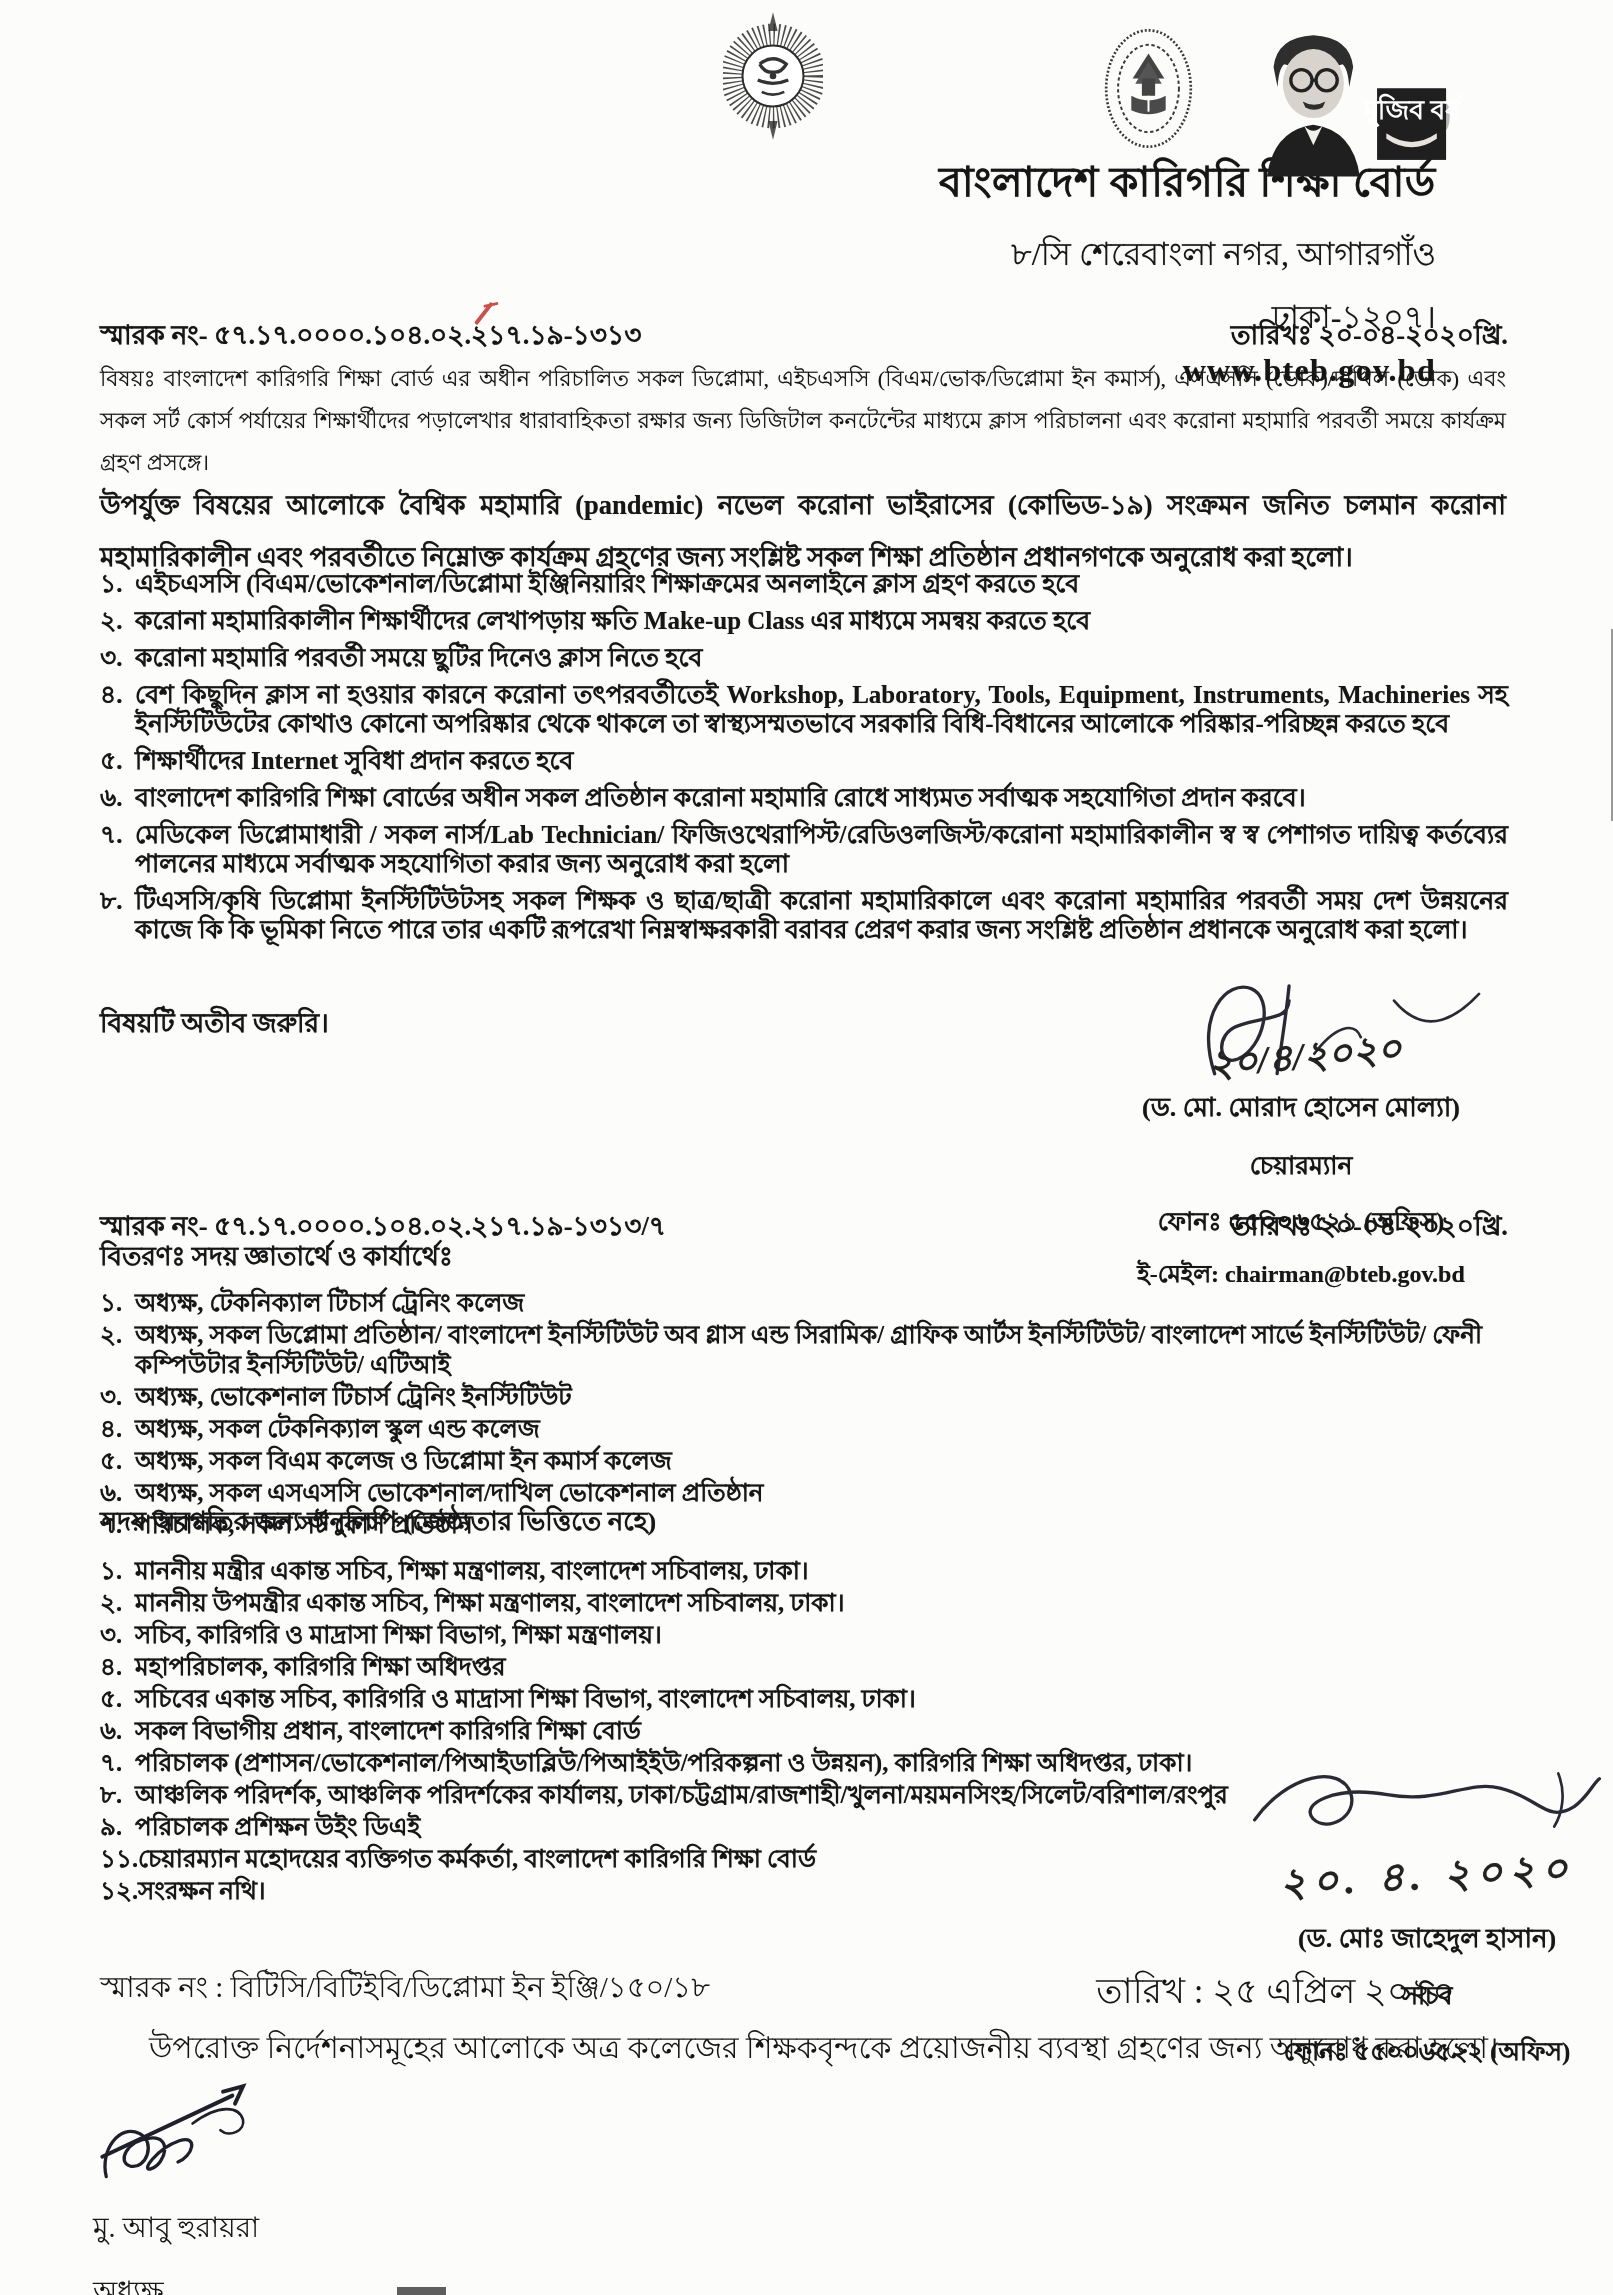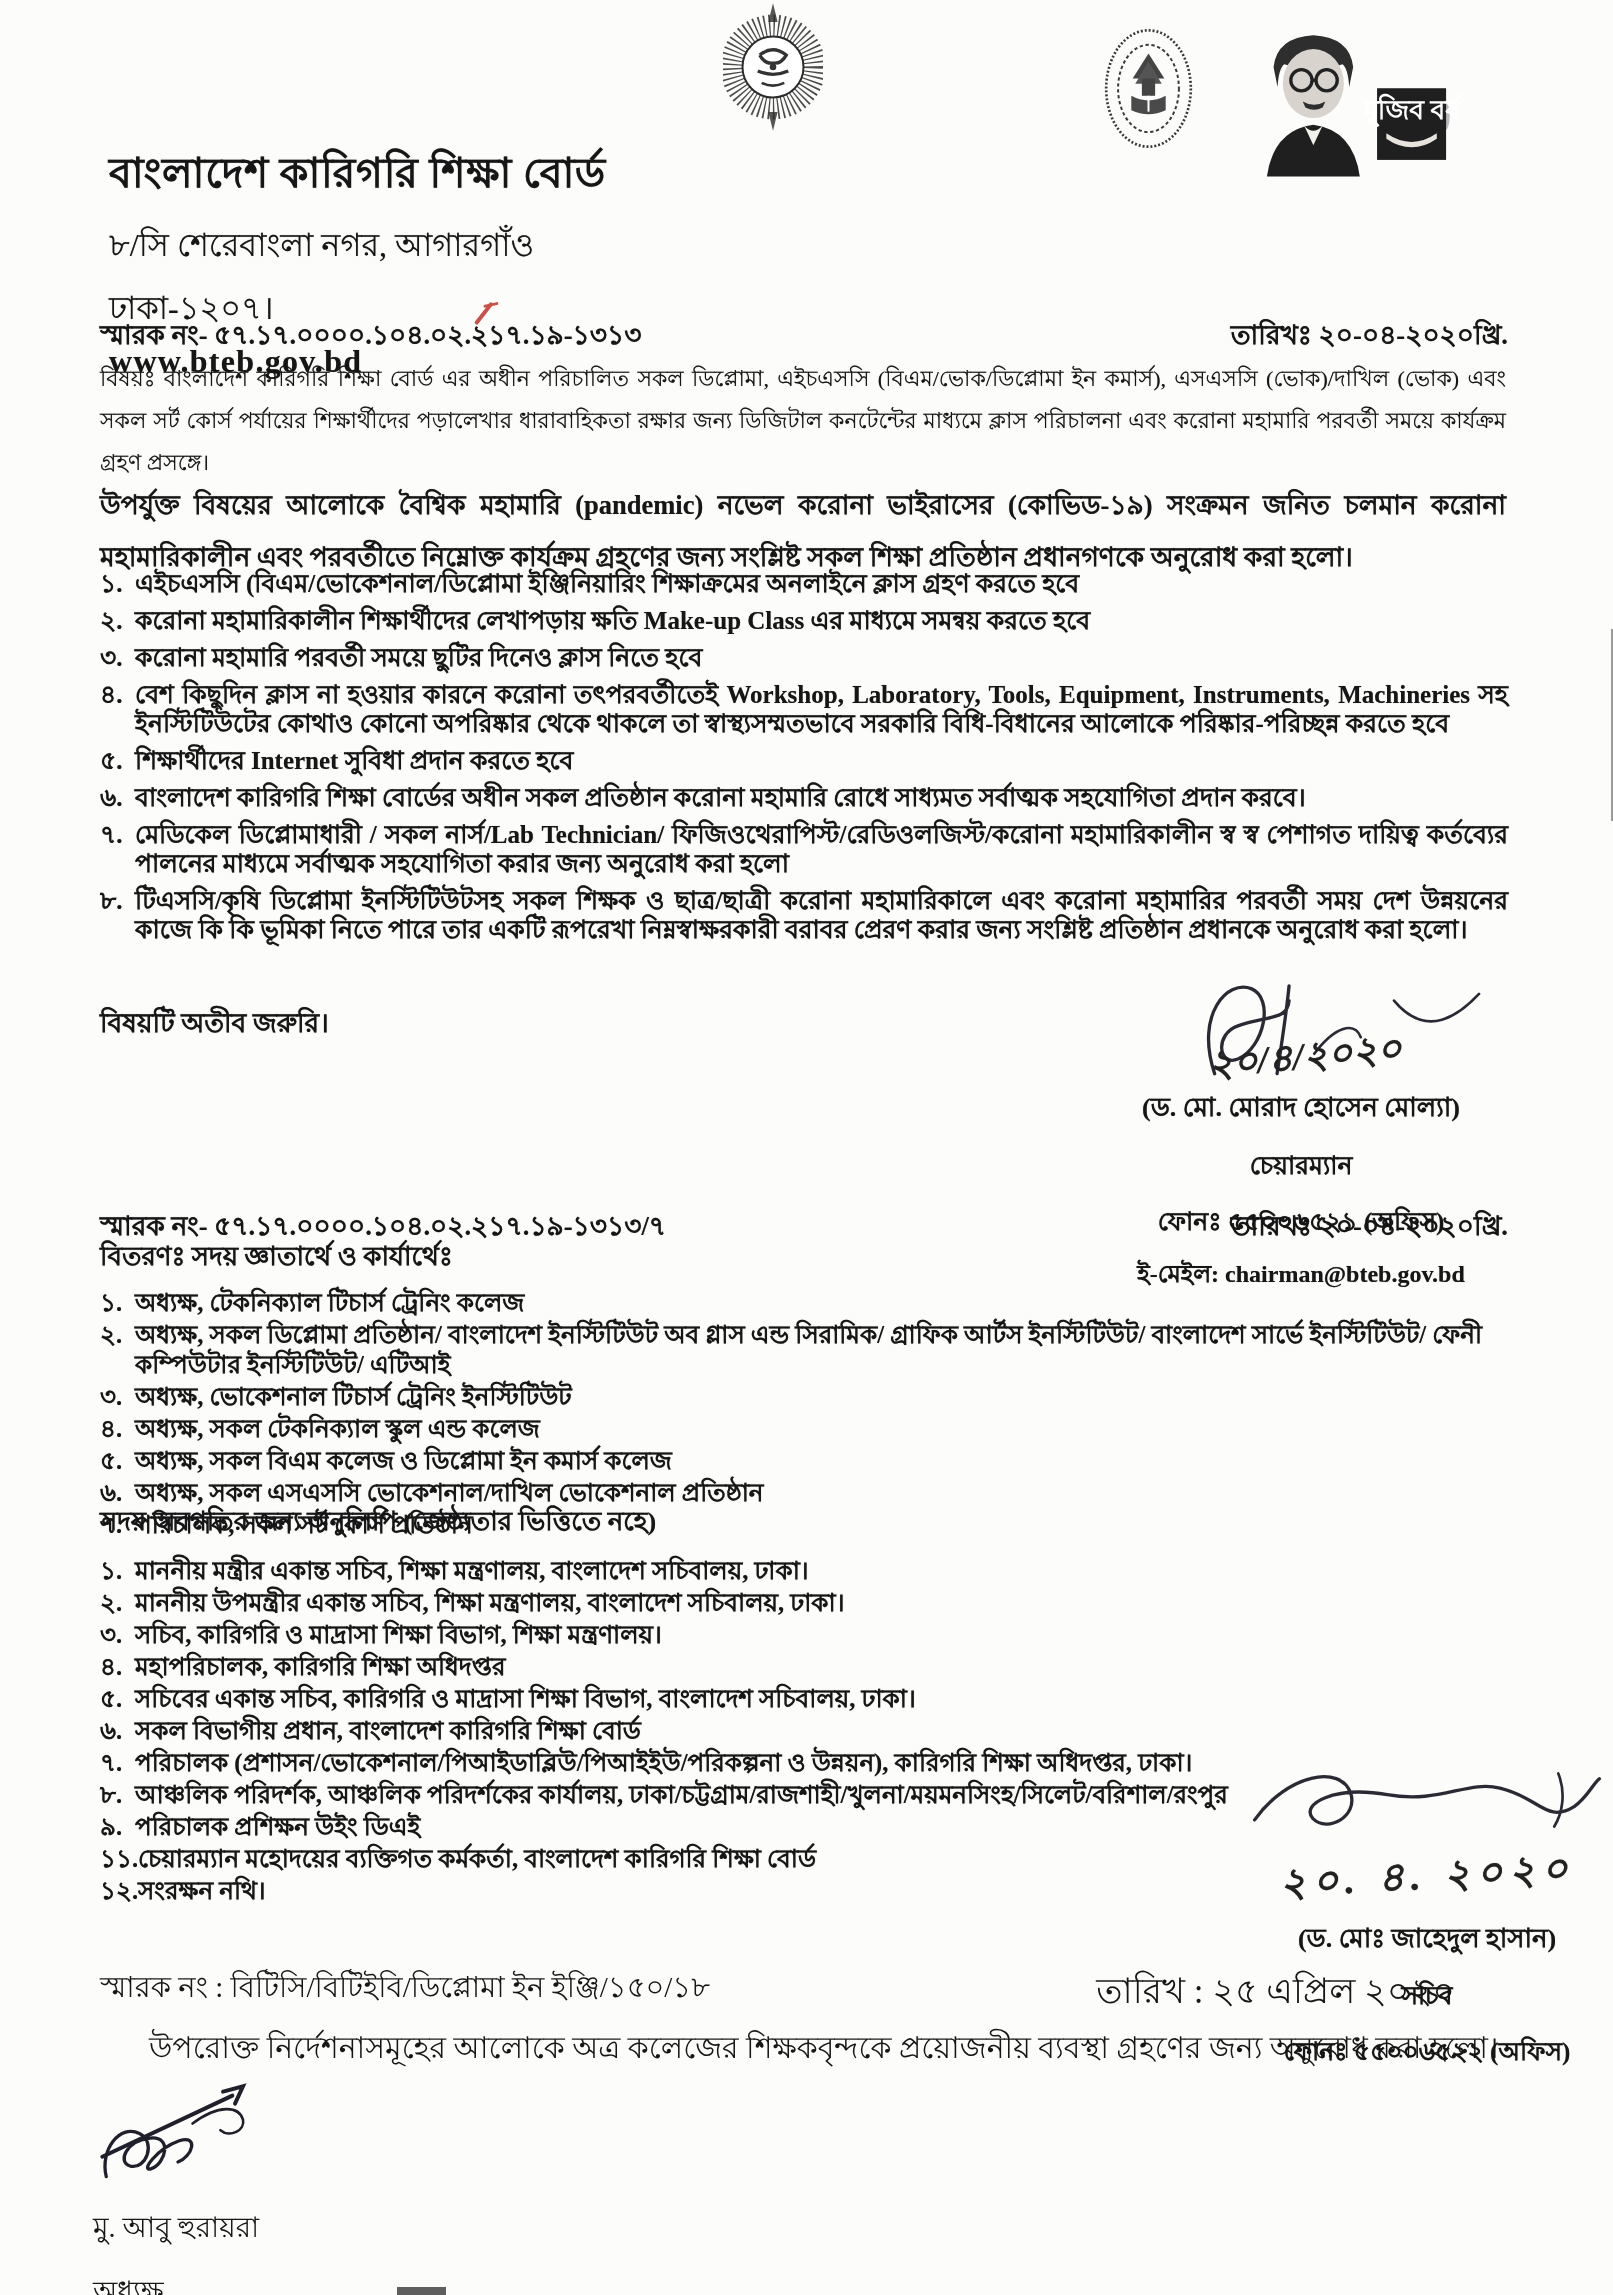--- a/index.html
+++ b/index.html
@@ -4,21 +4,21 @@
 <style>
   html,body{margin:0;padding:0;}
   body{
     width:1614px;height:2295px;background:#fcfcfa;position:relative;
     font-family:"Liberation Serif","DejaVu Serif",serif;
     color:#161616;
   }
   .page{position:absolute;inset:0;overflow:hidden;}
   .scan{text-shadow:0 0 0.7px rgba(20,20,20,.55);}
   
-  .hdr{position:absolute;top:2px;left:109px;width:1327px;text-align:left;}
+  .hdr{position:absolute;top:11px;left:109px;width:1327px;text-align:right;}
   .hdr .sealwrap{display:flex;justify-content:center;}
   .org{font-size:41px;font-weight:bold;margin-top:9.3px;letter-spacing:0.7px;}
   .addr{font-size:32px;font-weight:normal;margin-top:9.3px;}
   .web{font-size:32px;font-weight:bold;margin-top:6.6px;letter-spacing:1.3px;}
   .right-logos{position:absolute;top:26.5px;left:1102px;width:411px;display:flex;gap:52px;align-items:flex-start;}
   
   .memorow{position:absolute;left:100px;width:1408px;display:flex;justify-content:space-between;
     font-size:26.5px;font-weight:bold;}
   .memorow.clean{font-weight:normal;font-size:29px;}
   

